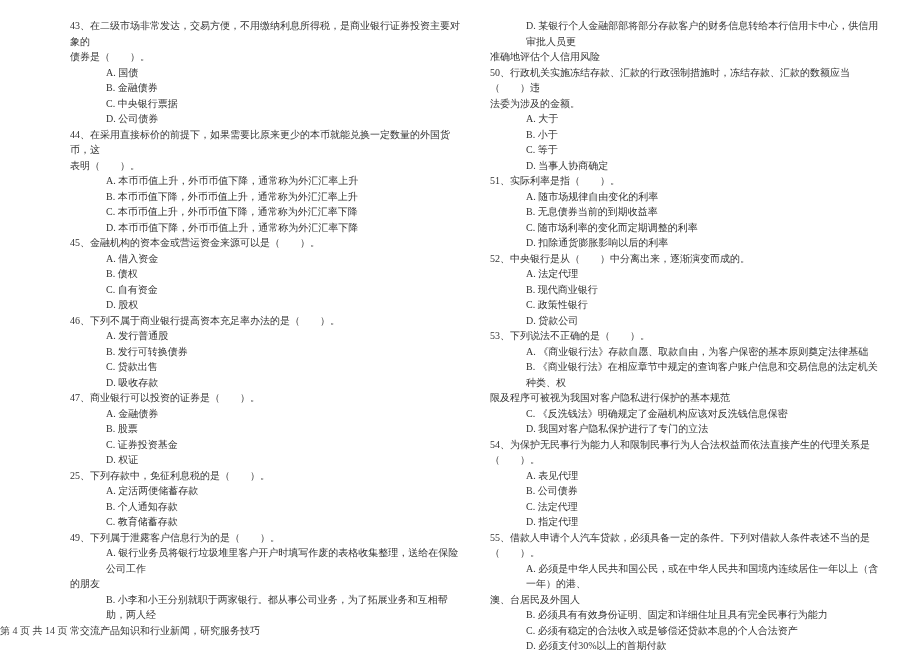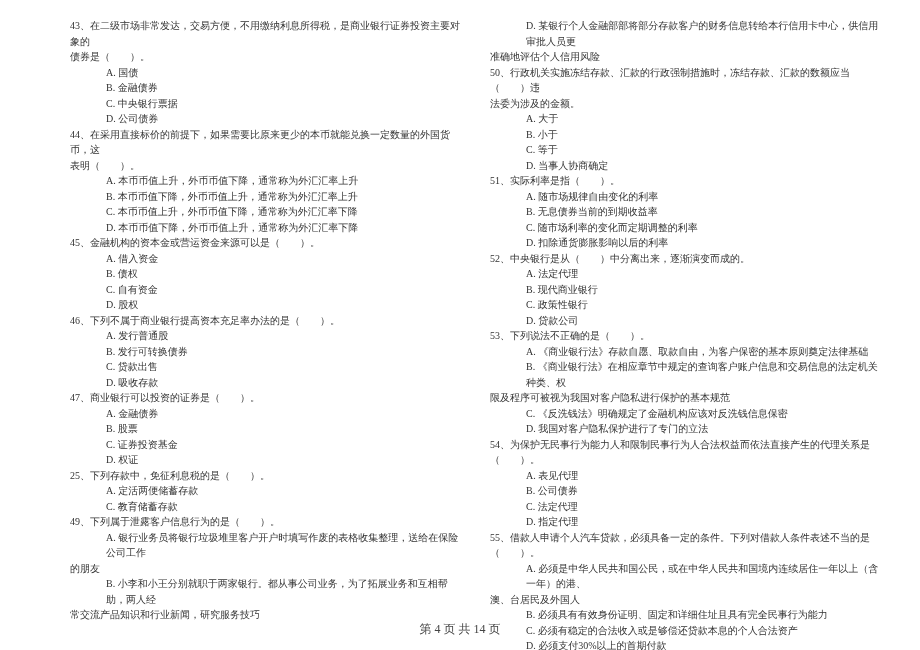--- a/index.html
+++ b/index.html
@@ -22,22 +22,21 @@
     flex: 1;
     line-height: 1.55;
   }
   .q-stem { text-indent: 0; }
   .opt { padding-left: 36px; }
   .footer {
     position: absolute;
     bottom: 12px;
     left: 0;
     width: 100%;
-    text-align: center;
-    font-size: 12px;
+    font-size: 10px;
     color: #444;
   }
 </style>
 </head>
 <body>
 
 <div class="page">
 
   <div class="col">
     <div class="q-stem">43、在二级市场非常发达，交易方便，不用缴纳利息所得税，是商业银行证券投资主要对象的</div>
@@ -67,20 +66,21 @@
     <div class="opt">D. 吸收存款</div>
 
     <div class="q-stem">47、商业银行可以投资的证券是（　　）。</div>
     <div class="opt">A. 金融债券</div>
     <div class="opt">B. 股票</div>
     <div class="opt">C. 证券投资基金</div>
     <div class="opt">D. 权证</div>
 
     <div class="q-stem">25、下列存款中，免征利息税的是（　　）。</div>
     <div class="opt">A. 定活两便储蓄存款</div>
+    <div class="opt">B. 个人通知存款</div>
     <div class="opt">C. 教育储蓄存款</div>
 
     <div class="q-stem">49、下列属于泄露客户信息行为的是（　　）。</div>
     <div class="opt">A. 银行业务员将银行垃圾堆里客户开户时填写作废的表格收集整理，送给在保险公司工作</div>
     <div class="q-stem">的朋友</div>
     <div class="opt">B. 小李和小王分别就职于两家银行。都从事公司业务，为了拓展业务和互相帮助，两人经</div>
     <div class="q-stem">常交流产品知识和行业新闻，研究服务技巧</div>
 
   </div>
 

